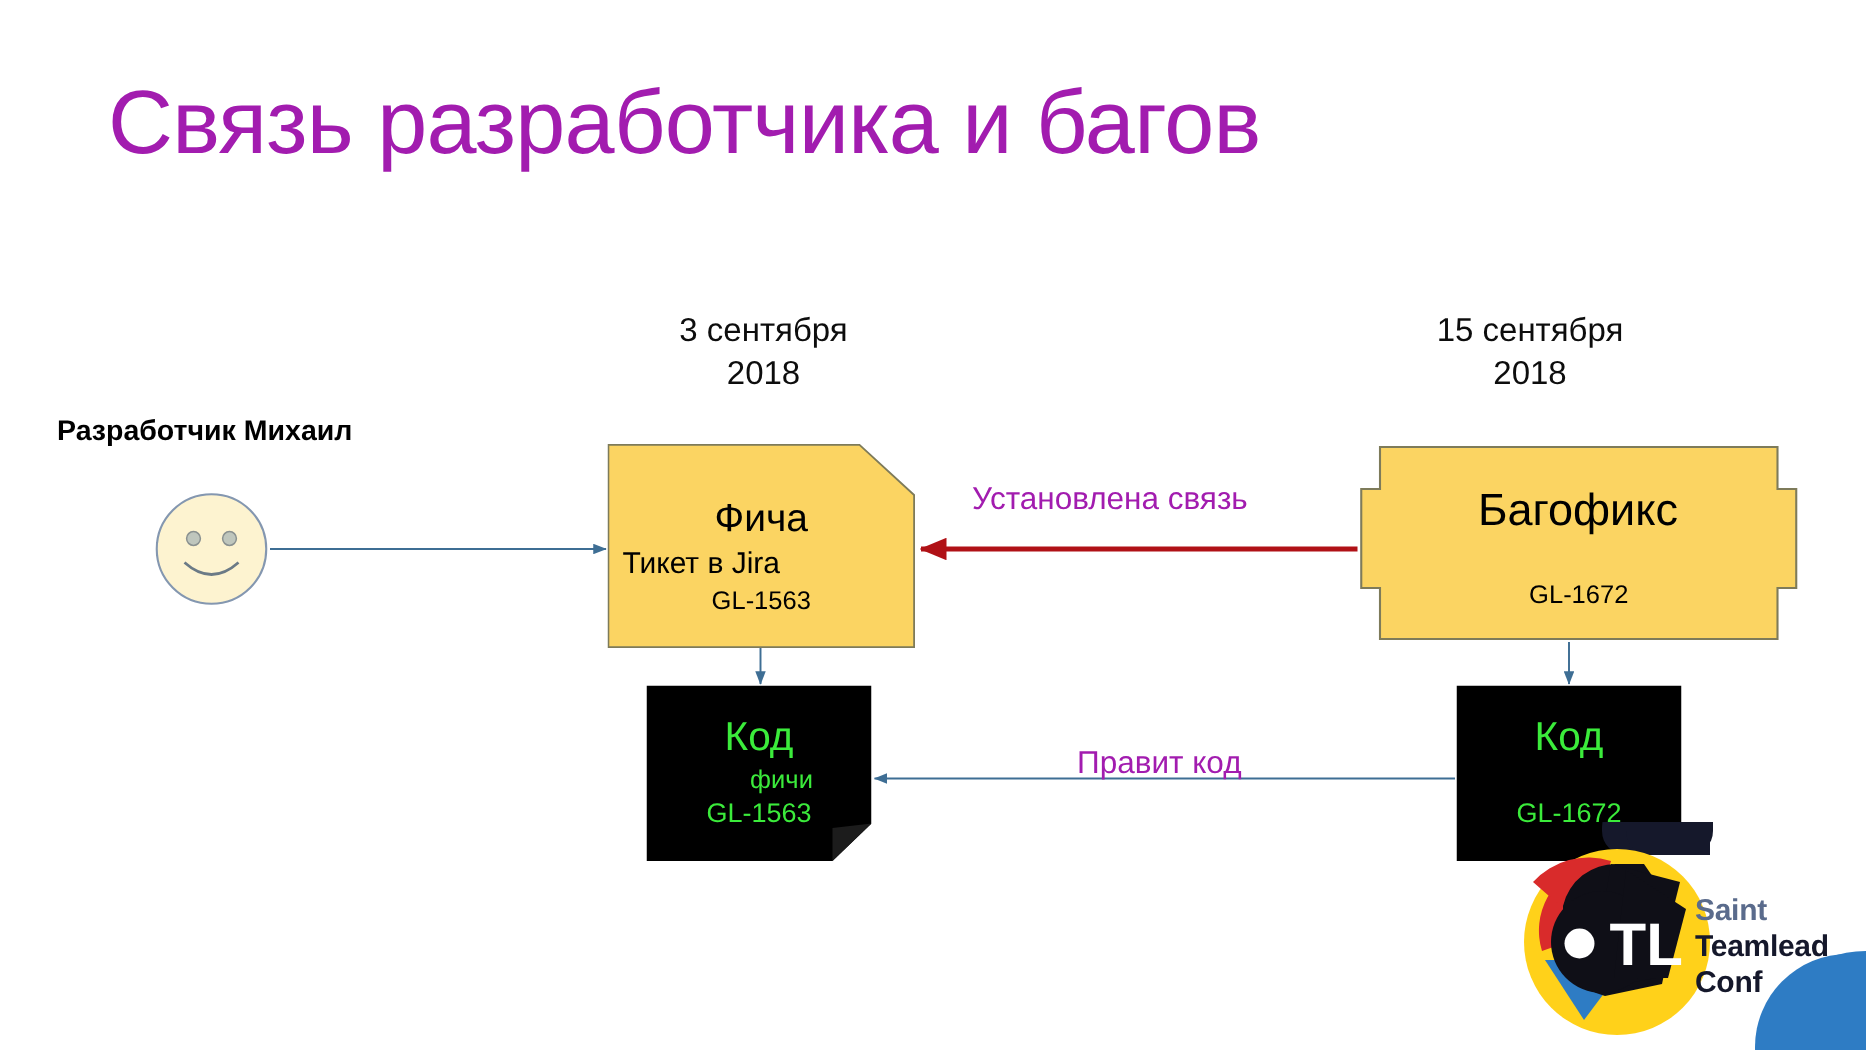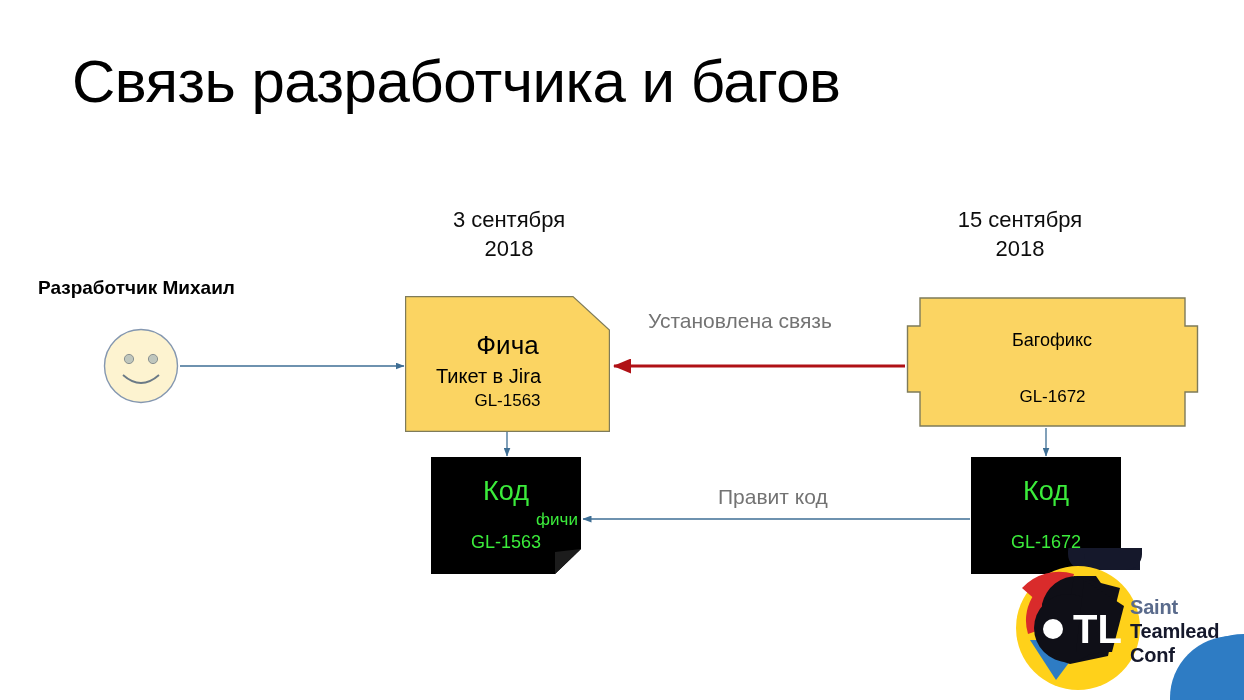--- a/index.html
+++ b/index.html
@@ -25,21 +25,21 @@
 
   
   .slide-title {
     position: absolute;
     left: 72px;
     top: 46px;
     font-size: 60px;
     line-height: 72px;
     font-weight: 400;
     letter-spacing: -0.5px;
-    color: #000000;
+    color: #a21caf;
     white-space: nowrap;
   }
 
   
   .date-label {
     position: absolute;
     text-align: center;
     font-size: 22px;
     line-height: 29px;
     color: #0d0d0d;
@@ -64,22 +64,23 @@
     top: 328px;
     width: 76px;
     height: 76px;
   }
 
   
   .arrow-label {
     position: absolute;
     font-size: 21px;
     line-height: 28px;
-    color: #737373;
+    color: #a21caf;
     white-space: nowrap;
+    margin-top: 12px;
   }
   #label-implemented { left: 201px; top: 371px; }
   #label-link        { left: 648px; top: 307px; }
   #label-fixcode     { left: 718px; top: 483px; }
   .card-feature-bg {
     position: absolute;
     left: 405px;
     top: 296px;
     width: 205px;
     height: 136px;
@@ -87,39 +88,39 @@
   .card-text {
     position: absolute;
     text-align: center;
     color: #000000;
   }
   #feature-title {
     left: 405px; top: 329px; width: 205px;
     font-size: 26px; line-height: 33px;
   }
   #feature-sub {
-    left: 405px; top: 363px; width: 167px;
+    left: 384px; top: 363px; width: 167px;
     font-size: 20px; line-height: 26px;
   }
   #feature-id {
     left: 405px; top: 390px; width: 205px;
     font-size: 17px; line-height: 22px;
   }
 
   
   .card-bugfix-svg {
     position: absolute;
     left: 906px;
     top: 296px;
     width: 293px;
     height: 132px;
   }
   #bugfix-title {
     left: 912px; top: 324px; width: 280px;
-    font-size: 18px; line-height: 33px;
+    font-size: 30px; line-height: 33px;
   }
   #bugfix-sub {
     left: 906px; top: 358px; width: 293px;
     font-size: 20px; line-height: 26px;
   }
   #bugfix-id {
     left: 906px; top: 386px; width: 293px;
     font-size: 17px; line-height: 22px;
   }
 
@@ -131,21 +132,21 @@
   }
   #code-feature-card { left: 431px; top: 457px; }
   #code-bugfix-card  { left: 971px; top: 457px; }
 
   .code-text {
     position: absolute;
     text-align: center;
     color: #3BEB3B;
   }
   #code-feature-title { left: 431px; top: 474px; width: 150px; font-size: 27px; line-height: 34px; }
-  #code-feature-sub   { left: 431px; top: 509px; width: 180px; font-size: 17px; line-height: 22px; padding-left: 36px; }
+  #code-feature-sub   { left: 431px; top: 509px; width: 180px; font-size: 17px; line-height: 22px; }
   #code-feature-id    { left: 431px; top: 531px; width: 150px; font-size: 18px; line-height: 23px; }
 
   #code-bugfix-title  { left: 971px; top: 474px; width: 150px; font-size: 27px; line-height: 34px; }
   #code-bugfix-sub    { left: 966px; top: 509px; width: 160px; font-size: 17px; line-height: 22px; }
   #code-bugfix-id     { left: 971px; top: 531px; width: 150px; font-size: 18px; line-height: 23px; }
 
   
   #connectors {
     position: absolute;
     left: 0; top: 0;

